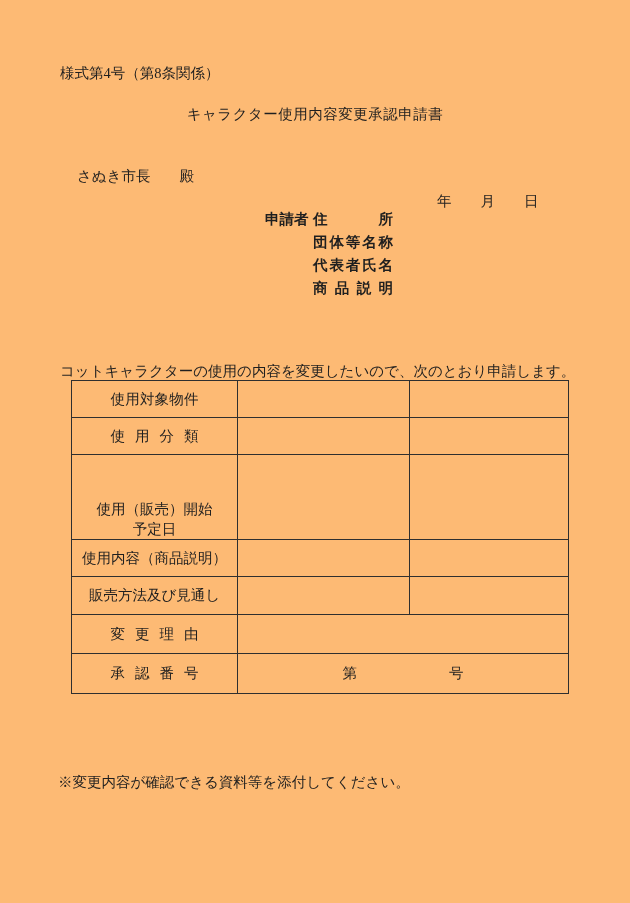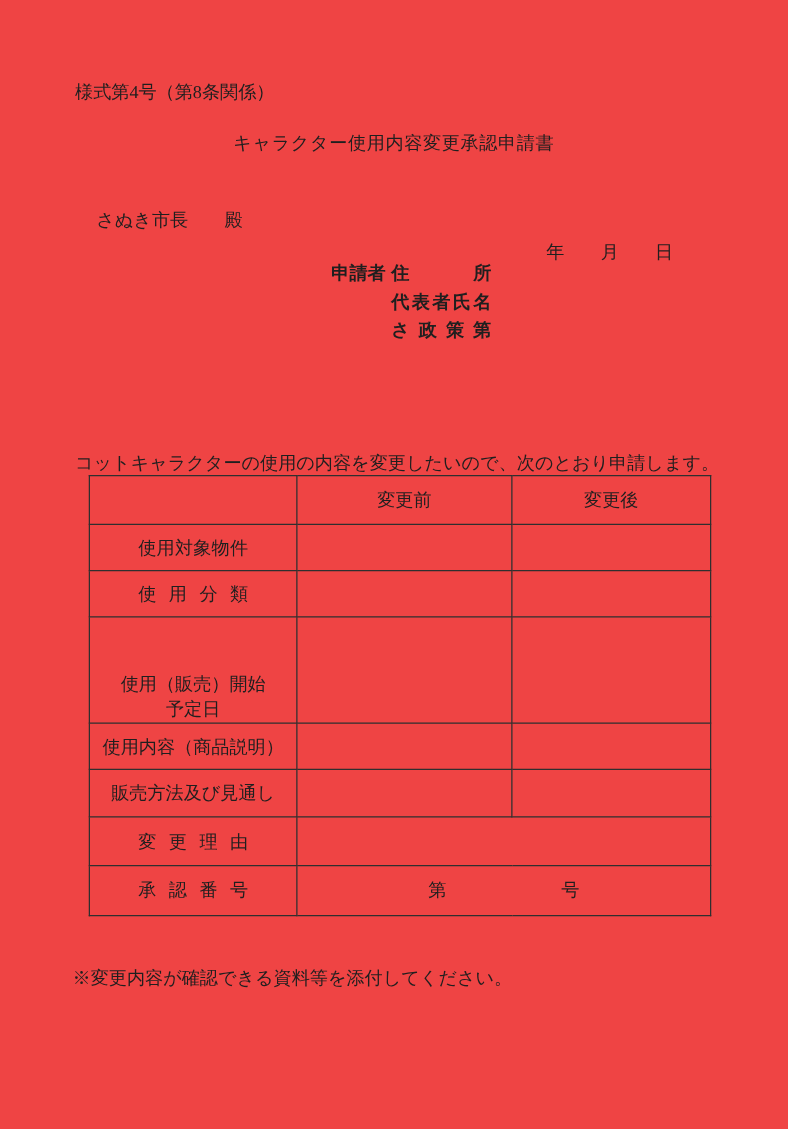--- a/index.html
+++ b/index.html
@@ -1,19 +1,19 @@
 <!DOCTYPE html>
 <html><head>
 <meta charset="utf-8">
 <style>
   html,body { margin:0; padding:0; background:#ffffff; }
   .page {
     position:relative;
     width:630px; height:903px;
-    background:#ef4444;
+    background:#fdba74;
     font-family:"Liberation Serif","DejaVu Serif",serif;
     color:#1f1f1f;
     font-size:14.5px;
     overflow:hidden;
   }
   .abs { position:absolute; white-space:pre; }
   .form-number { left:60px; top:64px; }
   .doc-title   { left:0; top:105px; width:630px; text-align:center; letter-spacing:0.5px; }
   .date-line   { left:437px; top:148px;margin-top:44px; }
   .addressee   { left:77px; top:167px; }
@@ -60,44 +60,43 @@
 
   <div class="abs addressee">さぬき市長　　殿</div>
 
   <div class="applicant">
     <div class="app-row">
       <span class="app-label">申請者</span>
       <span class="jbox80">住所</span>
     </div>
     <div class="app-row">
       <span class="app-label"></span>
+      <span class="jbox80">団体等名称</span>
+    </div>
+    <div class="app-row">
+      <span class="app-label"></span>
       <span class="jbox80">代表者氏名</span>
     </div>
     <div class="app-row">
       <span class="app-label"></span>
-      <span class="jbox80">さ政策第</span>
+      <span class="jbox80">商品説明</span>
     </div>
   </div>
 
   <div class="body-par">
     <div>コットキャラクターの使用の内容を変更したいので、次のとおり申請します。</div>
   </div>
 
   <table class="change-table">
     <colgroup>
         <col style="width:166px">
         <col style="width:172px">
         <col style="width:159px">
       </colgroup>
     <tbody>
-        <tr class="r-head">
-      <td></td>
-      <td>変更前</td>
-      <td>変更後</td>
-    </tr>
     <tr class="r1">
       <td><span class="jbox">使用対象物件</span></td>
       <td></td>
       <td></td>
     </tr>
     <tr class="r2">
       <td><span class="jbox">使用分類</span></td>
       <td></td>
       <td></td>
     </tr>

